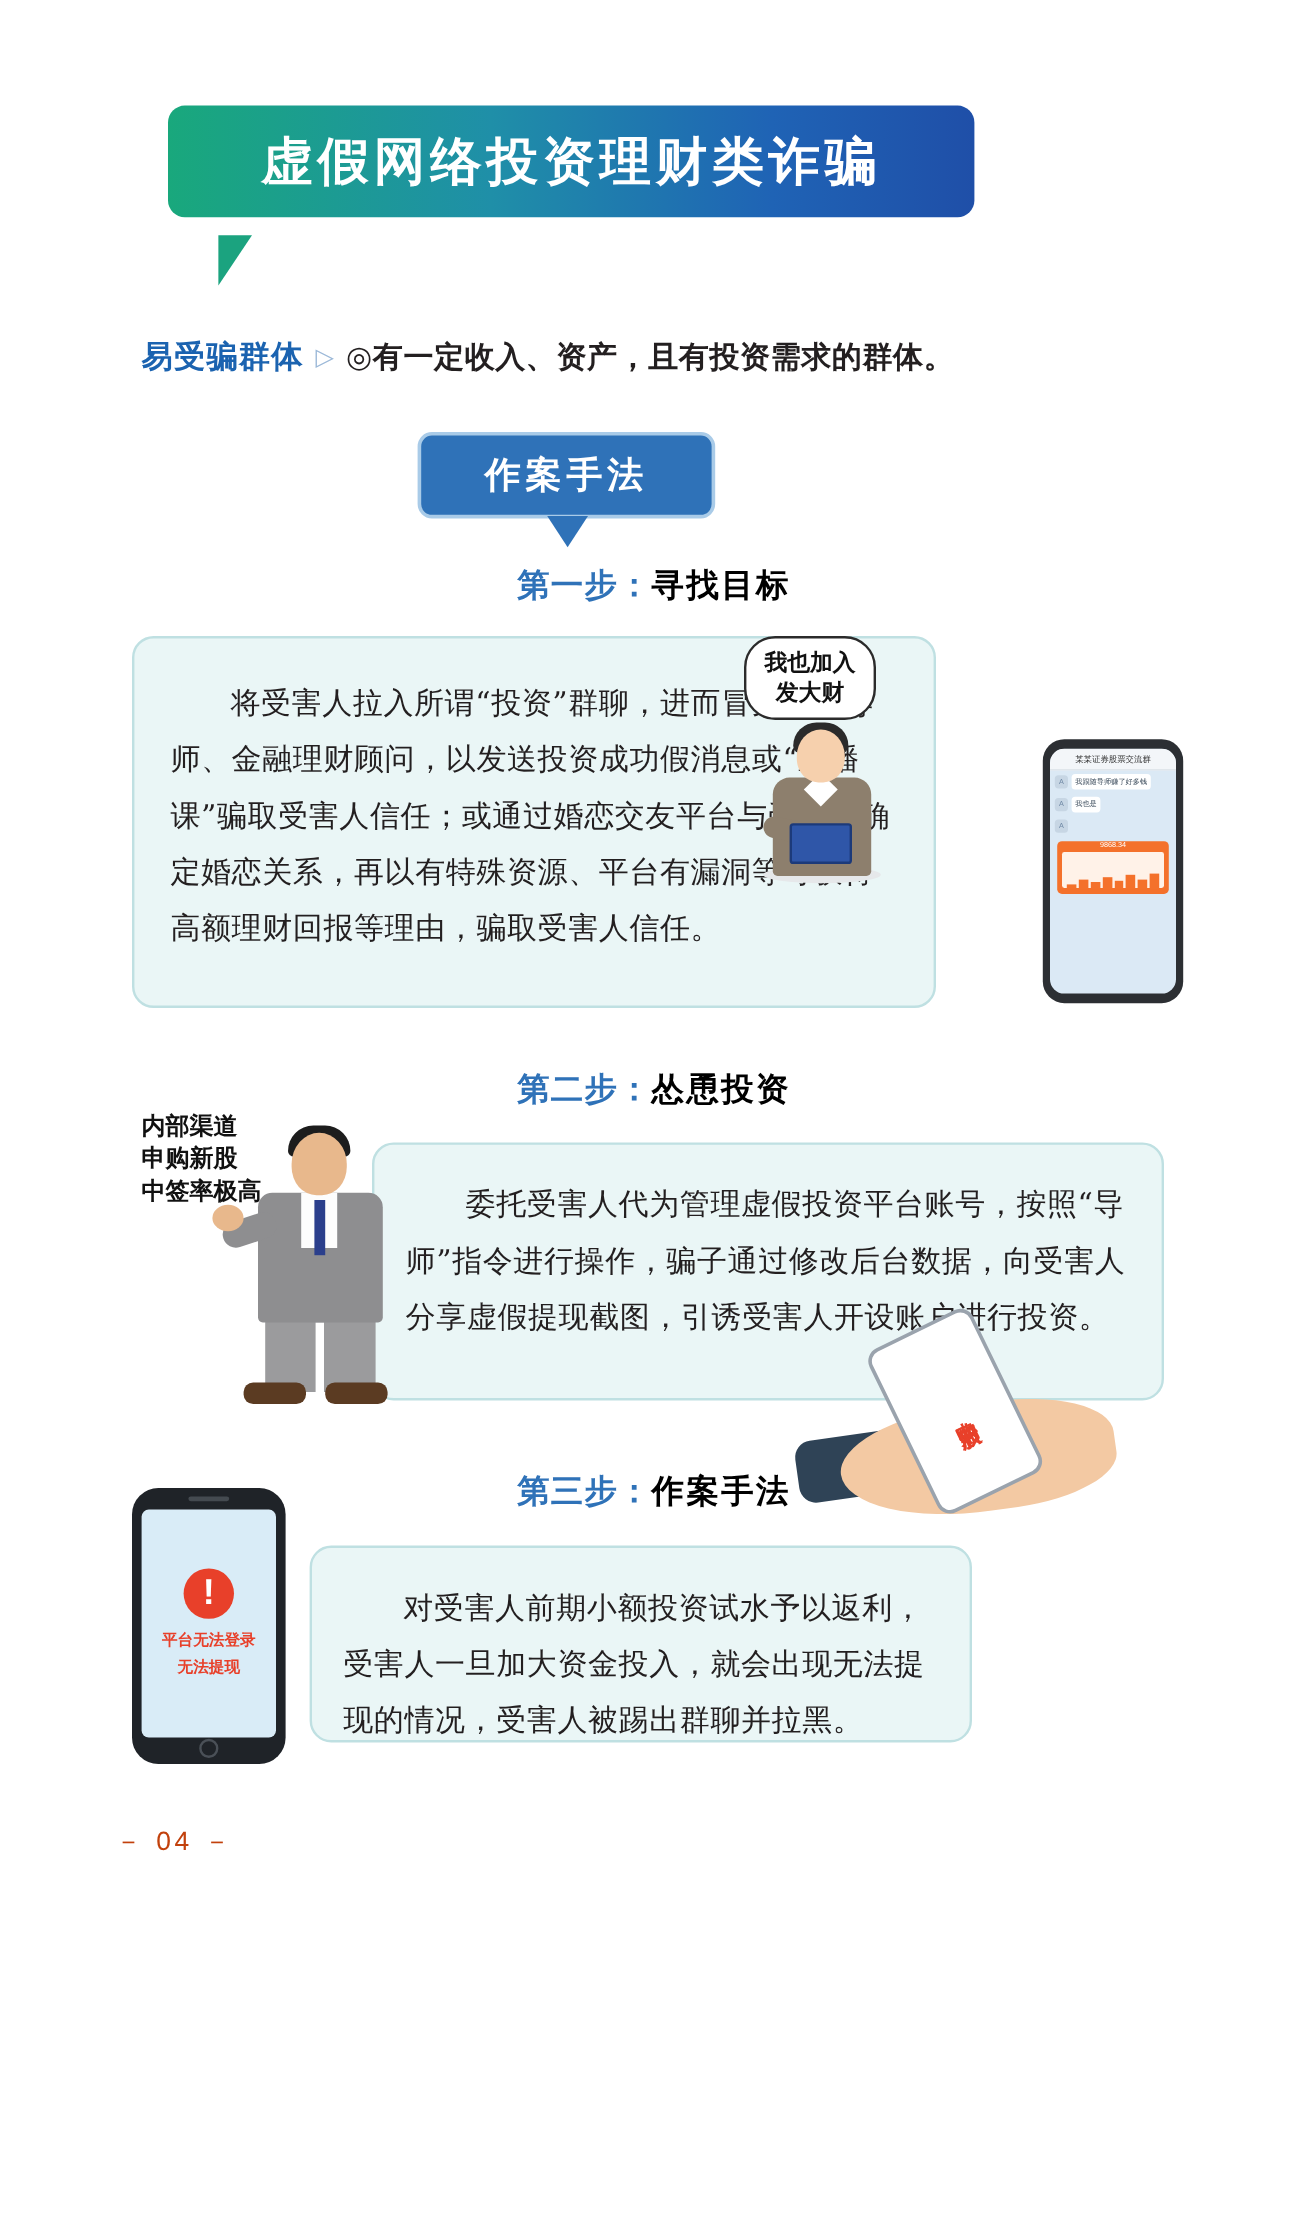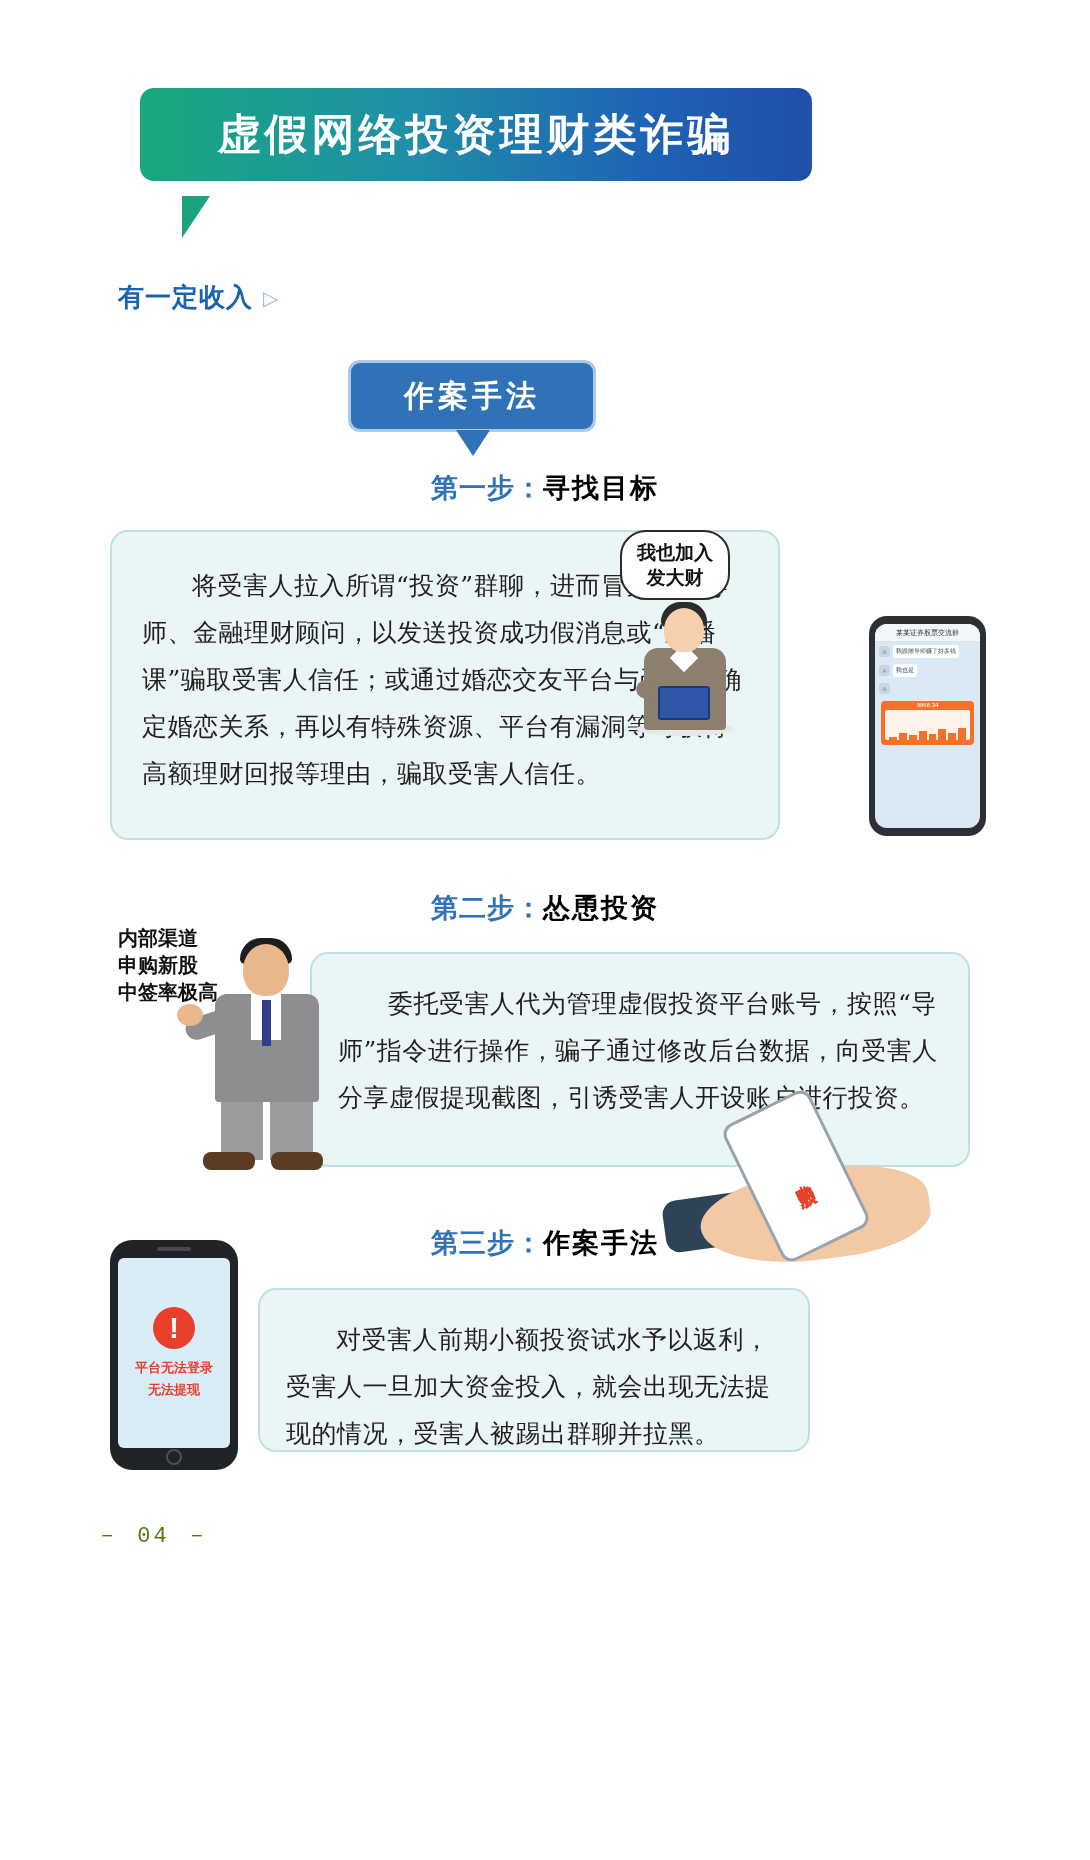--- a/index.html
+++ b/index.html
@@ -285,37 +285,38 @@
 
   .man2-text {
     position: absolute; left: 118px; top: 925px;
     font-family: "DejaVu Serif", serif; font-weight: bold;
     font-size: 20px; line-height: 27px; color: #111; text-align: left;
   }
 
   
   .page-num {
     position: absolute; left: 96px; top: 1520px;
-    font-family: Liberation Mono, monospace; font-size: 22px; color: #4d7c0f;
+    font-family: Liberation Sans, sans-serif; font-size: 22px; color: #c2410c;
     letter-spacing: 3px;
   }
 </style>
 </head>
 <body>
 
 <div class="title-wrap">
   <div class="title-banner">
     <span class="title-text">虚假网络投资理财类诈骗</span>
   </div>
   <div class="title-tail"></div>
 </div>
 
 <div class="victim-row">
-  <span class="victim-label">有一定收入</span>
+  <span class="victim-label">易受骗群体</span>
   <span class="victim-arrow">▷</span>
+  <span class="victim-text">◎有一定收入、资产，且有投资需求的群体。</span>
 </div>
 
 <div class="method-wrap">
   <div class="method-badge">
     <span class="method-text">作案手法</span>
   </div>
   <div class="method-tail"></div>
 </div>
 
 <div class="step-head" style="top:470px;">

